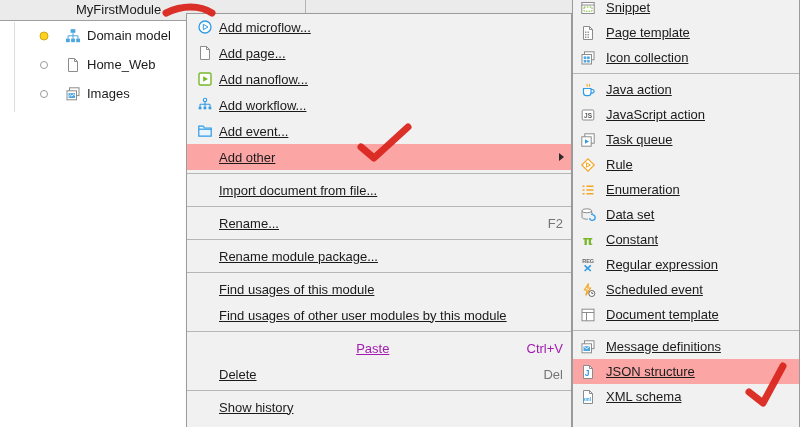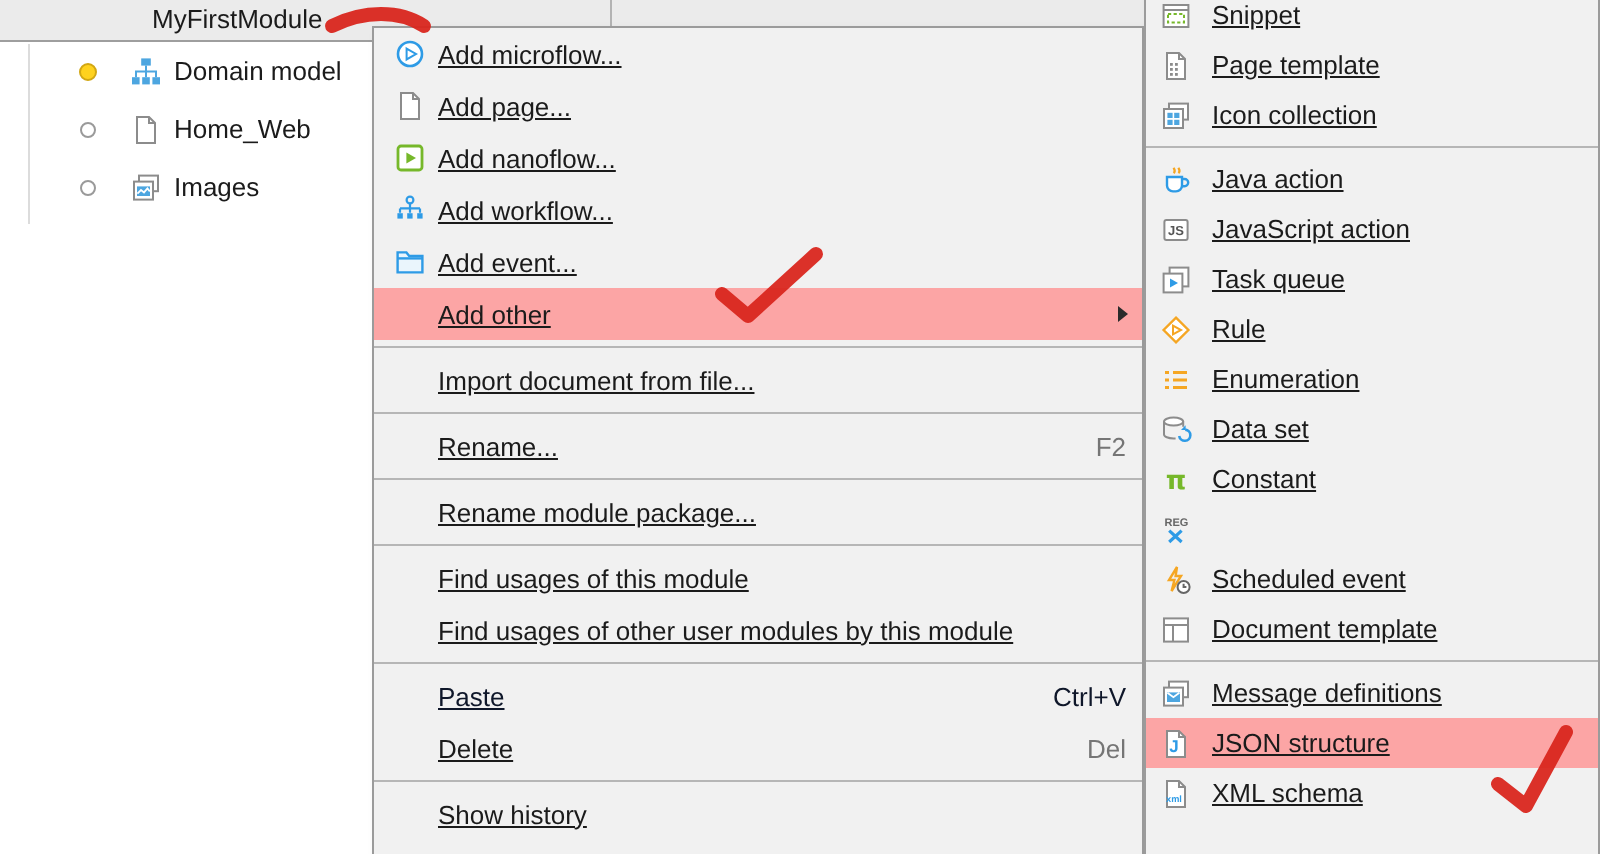--- a/index.html
+++ b/index.html
@@ -33,21 +33,21 @@
   #context-menu{left:186px;top:13px;width:384px;height:620px;}
   #submenu{left:572px;top:-6px;width:226px;height:620px;}
 
   .mi{height:26px;display:flex;align-items:center;padding:0 8px 0 10px;position:relative;white-space:nowrap;}
   #submenu .mi{height:25px;padding:0 8px 0 7px;}
   .mi .ic{margin-right:6px;}
   #submenu .mi .ic{margin-right:10px;}
   .mi .lbl{flex:1;overflow:hidden;text-decoration:underline;}
   .mi .sc{color:#757575;}
   .mi.hl{background:#fca5a5;}
-  .mi.disabled .lbl,.mi.disabled .sc{color:#0f172a;}
+  .mi.disabled .lbl,.mi.disabled .sc{color:#a21caf;text-align:center;}
   .arrow{position:absolute;right:7px;top:9px;width:0;height:0;
          border-top:4px solid transparent;border-bottom:4px solid transparent;border-left:5px solid #2b2b2b;}
   .sep{height:1px;background:#b6b6b6;margin:3px 0;}
 
   
   .annotations{position:absolute;left:0;top:0;z-index:10;pointer-events:none;}
 </style>
 </head>
 <body>
 
@@ -330,20 +330,21 @@
         </span>
         <span class="lbl">Constant</span>
       </div>
       <div class="mi">
         <span class="ic">
           <svg viewBox="0 0 16 16" xmlns="http://www.w3.org/2000/svg">
             <text x="8.2" y="5.8" font-size="5.5" text-anchor="middle" fill="#666" font-weight="bold" font-family="Liberation Sans, sans-serif">REG</text>
             <path d="M4.6 8.3l6.2 5.7M10.8 8.3l-6.2 5.7" stroke="#2e9be6" stroke-width="1.6"></path>
           </svg>
         </span>
+        <span class="lbl">Regular expression</span>
       </div>
       <div class="mi">
         <span class="ic">
           <svg viewBox="0 0 16 16" xmlns="http://www.w3.org/2000/svg">
             <path d="M8.5 1.5L4.5 8h2.7l-1.4 5.5L10.5 6H7.8z" fill="none" stroke="#f5a623" stroke-width="1.2"></path>
             <circle cx="11.8" cy="11.5" r="3" fill="#fff" stroke="#666"></circle>
             <path d="M11.8 9.9v1.6h1.4" stroke="#666" fill="none"></path>
           </svg>
         </span>
         <span class="lbl">Scheduled event</span>

